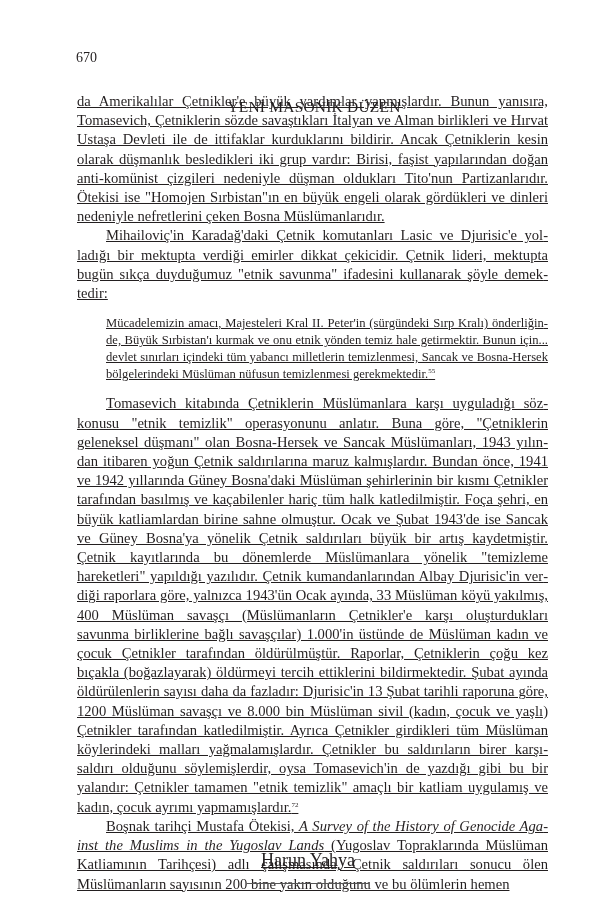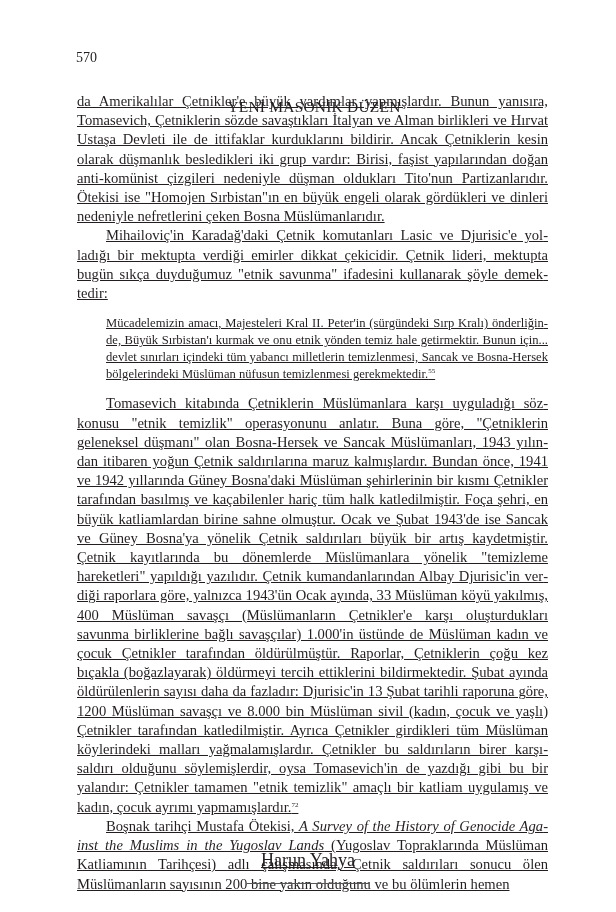--- a/index.html
+++ b/index.html
@@ -36,21 +36,21 @@
     .footer span {
       display: inline-block; font-size: 18px; padding: 0 14px 12px 14px;
       border-bottom: 1px solid #555;
       text-decoration: underline;
     }
   </style>
 </head>
 <body>
 
 <div class="header">
-  <span class="page-num">570</span>
+  <span class="page-num">670</span>
   <div class="running-title">YENİ MASONİK DÜZEN</div>
 </div>
 
 <div class="column">
   <p>da Amerikalılar Çetnikler'e büyük yardımlar yapmışlardır. Bunun yanısıra, Tomasevich, Çetniklerin sözde savaştıkları İtalyan ve Alman birlikleri ve Hır­vat Ustaşa Devleti ile de ittifaklar kurduklarını bildirir. Ancak Çetniklerin kesin olarak düşmanlık besledikleri iki grup vardır: Birisi, faşist yapılarından doğan anti-komünist çizgileri nedeniyle düşman oldukları Tito'nun Partizanlarıdır. Ötekisi ise "Homojen Sırbistan"ın en büyük engeli olarak gördükleri ve dinleri nedeniyle nefretlerini çeken Bosna Müslümanlarıdır.</p>
   <p class="indent">Mihailoviç'in Karadağ'daki Çetnik komutanları Lasic ve Djurisic'e yol­ladığı bir mektupta verdiği emirler dikkat çekicidir. Çetnik lideri, mektupta bugün sıkça duyduğumuz "etnik savunma" ifadesini kullanarak şöyle demek­tedir:</p>
   <p class="quote"><span>Mücadelemizin amacı, Majesteleri Kral II. Peter'in (sürgündeki Sırp Kralı) önderliğin­de, Büyük Sırbistan'ı kurmak ve onu etnik yönden temiz hale getirmektir. Bunun için... devlet sınırları içindeki tüm yabancı milletlerin temizlenmesi, Sancak ve Bosna-Hersek bölgelerindeki Müslüman nüfusun temizlenmesi gerekmektedir.</span><sup>55</sup></p>
   <p class="indent"><span>Tomasevich kitabında Çetniklerin Müslümanlara karşı uyguladığı söz­konusu "etnik temizlik" operasyonunu anlatır. Buna göre, "Çetniklerin geleneksel düşmanı" olan Bosna-Hersek ve Sancak Müslümanları, 1943 yılın­dan itibaren yoğun Çetnik saldırılarına maruz kalmışlardır. Bundan önce, 1941 ve 1942 yıllarında Güney Bosna'daki Müslüman şehirlerinin bir kısmı Çetnik­ler tarafından basılmış ve kaçabilenler hariç tüm halk katledilmiştir. Foça şeh­ri, en büyük katliamlardan birine sahne olmuştur. Ocak ve Şubat 1943'de ise Sancak ve Güney Bosna'ya yönelik Çetnik saldırıları büyük bir artış kaydet­miştir. Çetnik kayıtlarında bu dönemlerde Müslümanlara yönelik "temizleme hareketleri" yapıldığı yazılıdır. Çetnik kumandanlarından Albay Djurisic'in ver­diği raporlara göre, yalnızca 1943'ün Ocak ayında, 33 Müslüman köyü yakıl­mış, 400 Müslüman savaşçı (Müslümanların Çetnikler'e karşı oluşturdukları savunma birliklerine bağlı savaşçılar) 1.000'in üstünde de Müslüman kadın ve çocuk Çetnikler tarafından öldürülmüştür. Raporlar, Çetniklerin çoğu kez bıçakla (boğazlayarak) öldürmeyi tercih ettiklerini bildirmektedir. Şubat ayın­da öldürülenlerin sayısı daha da fazladır: Djurisic'in 13 Şubat tarihli raporuna göre, 1200 Müslüman savaşçı ve 8.000 bin Müslüman sivil (kadın, çocuk ve yaşlı) Çetnikler tarafından katledilmiştir. Ayrıca Çetnikler girdikleri tüm Müslüman köylerindeki malları yağmalamışlardır. Çetnikler bu saldırıların birer karşı-saldırı olduğunu söylemişlerdir, oysa Tomasevich'in de yazdığı gibi bu bir yalandır: Çetnikler tamamen "etnik temizlik" amaçlı bir katliam uygulamış ve kadın, çocuk ayrımı yapmamışlardır.</span><sup>72</sup></p>
   <p class="indent"><span>Boşnak tarihçi Mustafa Ötekisi, </span><i>A Survey of the History of Genocide Aga­inst the Muslims in the Yugoslav Lands</i><span> (Yugoslav Topraklarında Müslüman Katliamının Tarihçesi) adlı çalışmasında, Çetnik saldırıları sonucu ölen Müslümanların sayısının 200 bine yakın olduğunu ve bu ölümlerin hemen</span></p>
 </div>

